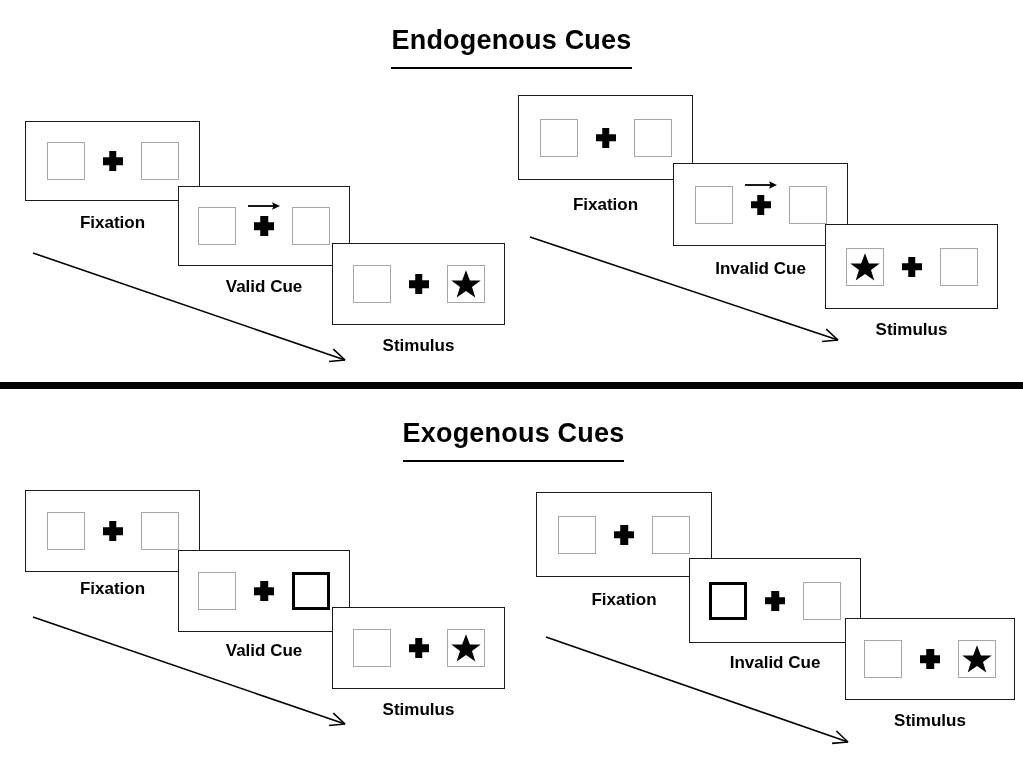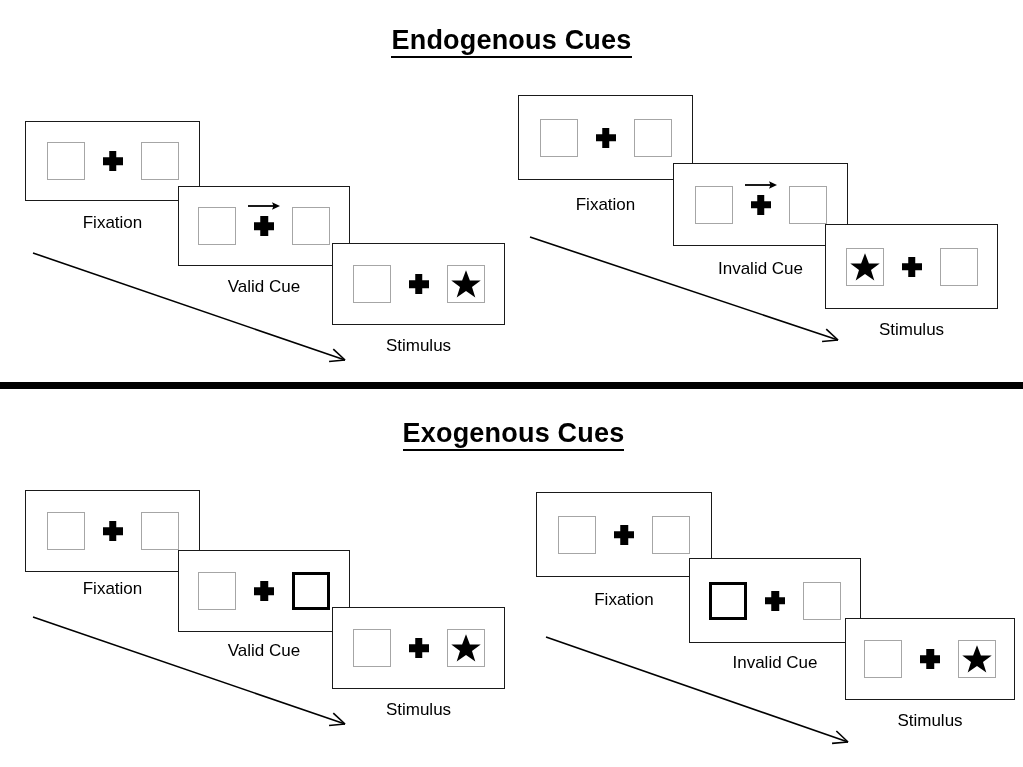--- a/index.html
+++ b/index.html
@@ -20,21 +20,21 @@
     position: absolute;
     width: 100%;
     text-align: center;
     font-weight: bold;
     font-size: 27px;
     color: #000000;
     letter-spacing: 0.2px;
   }
   .section-title span {
     border-bottom: 2.5px solid #000;
-    padding-bottom: 1px;
+    padding-bottom: 12px;
   }
   #title-endogenous { top: 25px; left: 0; }
   #title-exogenous  { top: 418px; left: 2px; }
 
   
   #divider {
     position: absolute;
     left: 0;
     top: 382px;
     width: 1023px;
@@ -117,21 +117,21 @@
   
   .star {
     width: 30px;
     height: 30px;
     display: block;
   }
 
   
   .caption {
     position: absolute;
-    font-weight: normal;
+    font-weight: bold;
     font-size: 17px;
     color: #000000;
     white-space: nowrap;
     text-align: center;
   }
 
   
   .time-arrow {
     position: absolute;
     pointer-events: none;

